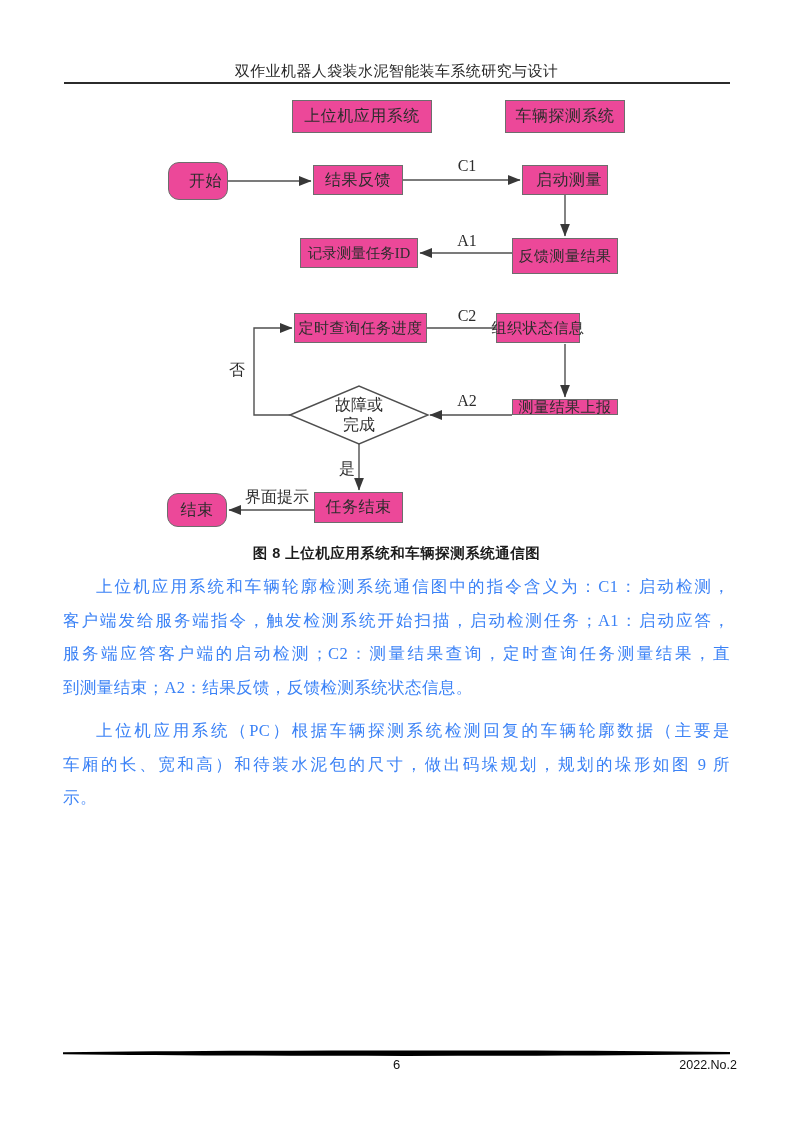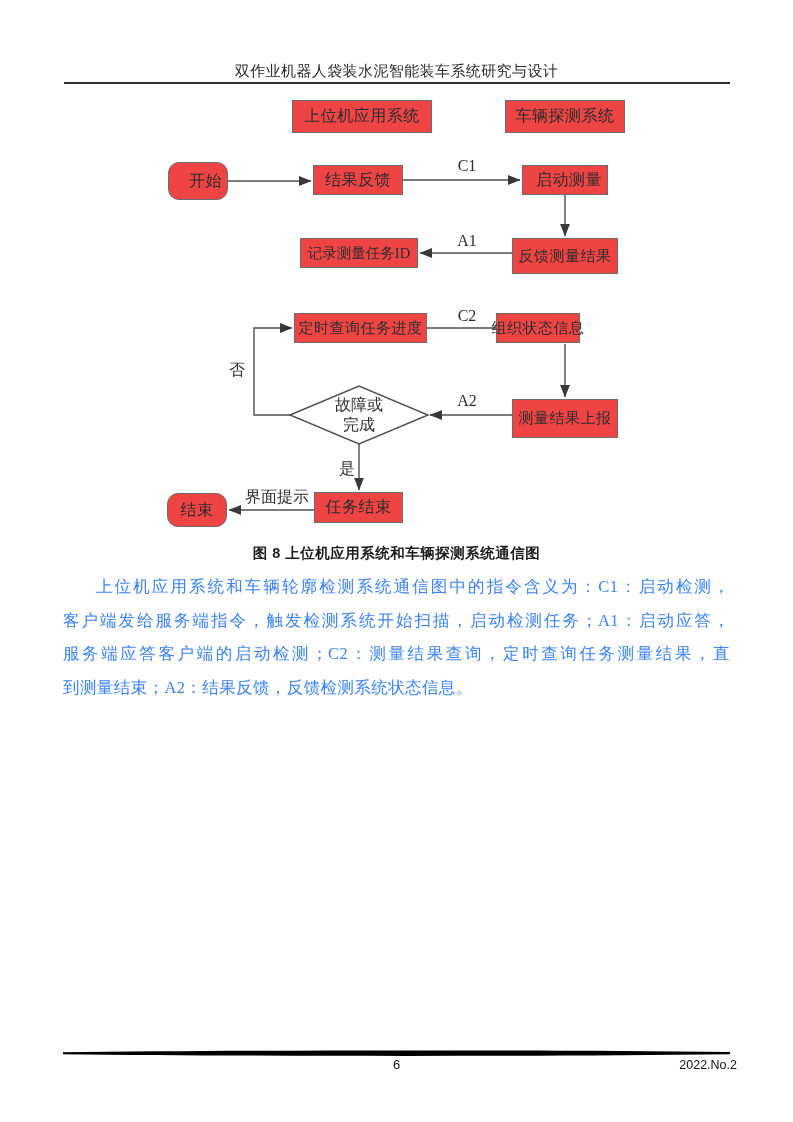--- a/index.html
+++ b/index.html
@@ -12,21 +12,21 @@
   .header-title {
     position:absolute; left:0; right:0; top:62px; text-align:center;
     font-size:15px; color:#2a2a2a; letter-spacing:0.4px;
   }
   .header-rule {
     position:absolute; left:64px; top:82px; width:666px; height:2px; background:#2b2b2b;
   }
   
   .connectors { position:absolute; left:0; top:0; }
   .node {
-    position:absolute; background:#ef4444; border:1.5px solid #6d6d6d;
+    position:absolute; background:#ec4899; border:1.5px solid #6d6d6d;
     display:flex; align-items:center; justify-content:center;
     font-size:15.5px; color:#2d2d2d; letter-spacing:0.5px; white-space:nowrap;
   }
   .rounded { border-radius:11px; }
   .diamond-text {
     position:absolute; display:flex; flex-direction:column; align-items:center;
     justify-content:center; font-size:16px; color:#2d2d2d; line-height:20px;
     background:transparent; border:none;
   }
   .edge-label {
@@ -91,21 +91,21 @@
 
   <div class="node rounded" style="left:168px; top:162px; width:60px; height:38px; font-size:16px;padding-left:15px;">开始</div>
   <div class="node" style="left:313px; top:165px; width:90px; height:30px; font-size:16px;">结果反馈</div>
   <div class="node" style="left:522px; top:165px; width:86px; height:30px; font-size:16px;padding-left:8px;">启动测量</div>
 
   <div class="node" style="left:300px; top:238px; width:118px; height:30px; font-size:14.5px; letter-spacing:0;">记录测量任务ID</div>
   <div class="node" style="left:512px; top:238px; width:106px; height:36px; font-size:15px;">反馈测量结果</div>
 
   <div class="node" style="left:294px; top:313px; width:133px; height:30px; font-size:15px;">定时查询任务进度</div>
   <div class="node" style="left:496px; top:313px; width:84px; height:30px; font-size:15px;">组织状态信息</div>
-  <div class="node" style="left:512px; top:399px; width:106px; height:39px; font-size:15px;">测量结果上报</div>
+  <div class="node" style="left:512px; top:399px; width:106px; height:16px; font-size:15px;">测量结果上报</div>
 
   <div class="diamond-text" style="left:300px; top:390px; width:118px; height:50px;">
     <span>故障或</span>
     <span>完成</span>
   </div>
 
   <div class="node" style="left:314px; top:492px; width:89px; height:31px; font-size:16px;">任务结束</div>
   <div class="node rounded" style="left:167px; top:493px; width:60px; height:34px; font-size:16px;">结束</div>
 
   <div class="edge-label" style="left:450px; top:157px; width:34px;">C1</div>
@@ -118,20 +118,25 @@
 
   <div class="fig-caption">图 8 上位机应用系统和车辆探测系统通信图</div>
 
   <div class="para" style="top:570px;">
     <div class="bodyline indent">上位机应用系统和车辆轮廓检测系统通信图中的指令含义为：C1：启动检测，</div>
     <div class="bodyline">客户端发给服务端指令，触发检测系统开始扫描，启动检测任务；A1：启动应答，</div>
     <div class="bodyline">服务端应答客户端的启动检测；C2：测量结果查询，定时查询任务测量结果，直</div>
     <div class="bodyline last">到测量结束；A2：结果反馈，反馈检测系统状态信息。</div>
   </div>
 
+  <div class="para" style="top:714px;">
+    <div class="bodyline indent">上位机应用系统（PC）根据车辆探测系统检测回复的车辆轮廓数据（主要是</div>
+    <div class="bodyline">车厢的长、宽和高）和待装水泥包的尺寸，做出码垛规划，规划的垛形如图 9 所</div>
+    <div class="bodyline last">示。</div>
+  </div>
 
   <svg class="footer-line-svg" width="667" height="8" viewBox="0 0 667 8">
     <path d="M0,2.2 C 180,0.2 450,-0.3 667,2.0 L667,4.2 C 450,6.8 180,6.2 0,4.2 Z" fill="#000000"></path>
   </svg>
   <div class="page-number">6</div>
   <div class="issue-number">2022.No.2</div>
 
 </div>
 
 </body></html>

